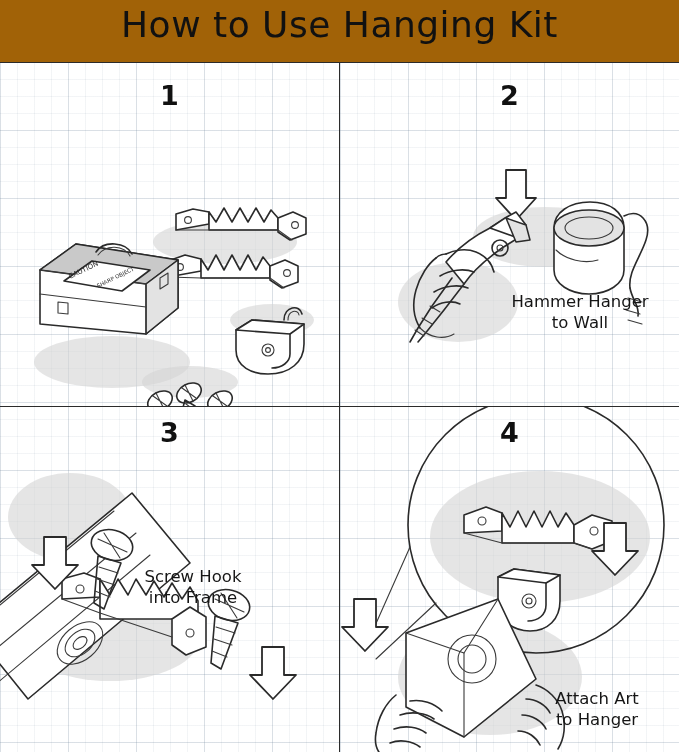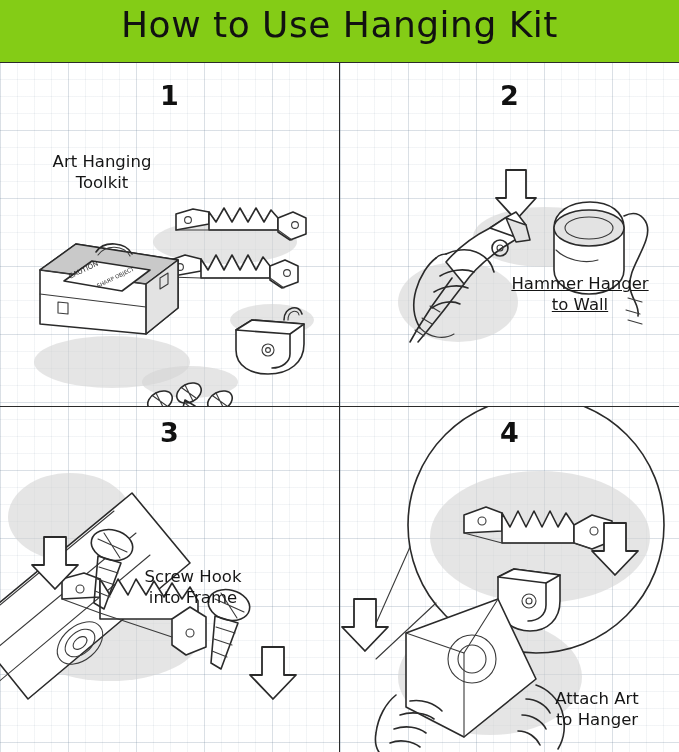--- a/index.html
+++ b/index.html
@@ -12,21 +12,21 @@
     height: 752px;
     font-family: "DejaVu Sans", sans-serif;
     color: #1a1a1a;
     overflow: hidden;
     position: relative;
   }
   .page {
     position: relative;
     width: 679px;
     height: 752px;
-    background: #84cc16;
+    background: #a16207;
   }
   .title {
     position: absolute;
     top: 4px;
     left: 0;
     width: 679px;
     text-align: center;
     font-size: 36px;
     font-weight: 400;
     letter-spacing: 0.5px;
@@ -182,22 +182,20 @@
           <path class="sk-thin" d="M186 342 L194 348 M184 348 L192 354 M182 354 L189 359"></path>
         </g>
         <g>
           <ellipse class="sk-fillw" cx="220" cy="339" rx="13" ry="9" transform="rotate(-28 220 339)"></ellipse>
           <path class="sk-thin" d="M213 334 L227 344 M216 331 L224 347"></path>
           <path class="sk" d="M216 346 L209 372 L214 376 L226 352 Z"></path>
           <path class="sk-thin" d="M217 350 L225 356 M215 356 L223 362 M213 362 L220 367"></path>
         </g>
       </svg>
 
-      <div class="caption" style="left:22px; top:90px; width:160px;">Art Hanging
-Toolkit</div>
     </div>
 
     <div class="panel" style="left:340px; top:0px; width:339px; height:344px;">
       <div class="step-num" style="top:18px;">2</div>
 
       <svg class="art-svg" width="339" height="344" viewBox="0 0 339 344">
 
         <ellipse class="shadow-soft" cx="205" cy="175" rx="72" ry="30"></ellipse>
         <ellipse class="shadow-soft" cx="118" cy="240" rx="60" ry="40"></ellipse>
 
@@ -232,21 +230,21 @@
           <ellipse class="sk-fillg" cx="249" cy="166" rx="35" ry="18"></ellipse>
           <ellipse class="sk-thin" cx="249" cy="166" rx="24" ry="11"></ellipse>
           <path class="sk-thin" d="M216 188 C226 198, 244 202, 258 198"></path>
 
           <path class="sk" d="M284 154 C300 146, 312 160, 306 178 C300 196, 288 210, 290 226"></path>
           <path class="sk" d="M290 226 C292 238, 300 244, 298 254"></path>
           <path class="sk-thin" d="M288 236 L302 240 M286 248 L300 252 M288 258 L302 262"></path>
         </g>
       </svg>
 
-      <div class="caption" style="left:150px; top:212px; width:180px;text-decoration:underline;">Hammer Hanger
+      <div class="caption" style="left:150px; top:230px; width:180px;">Hammer Hanger
 to Wall</div>
     </div>
 
     <div class="panel" style="left:0px; top:345px; width:339px; height:345px;">
       <div class="step-num" style="top:10px;">3</div>
 
       <svg class="art-svg" width="339" height="345" viewBox="0 0 339 345">
         <ellipse class="shadow-soft" cx="70" cy="110" rx="62" ry="44"></ellipse>
         <ellipse class="shadow-soft" cx="110" cy="230" rx="90" ry="44"></ellipse>
 

